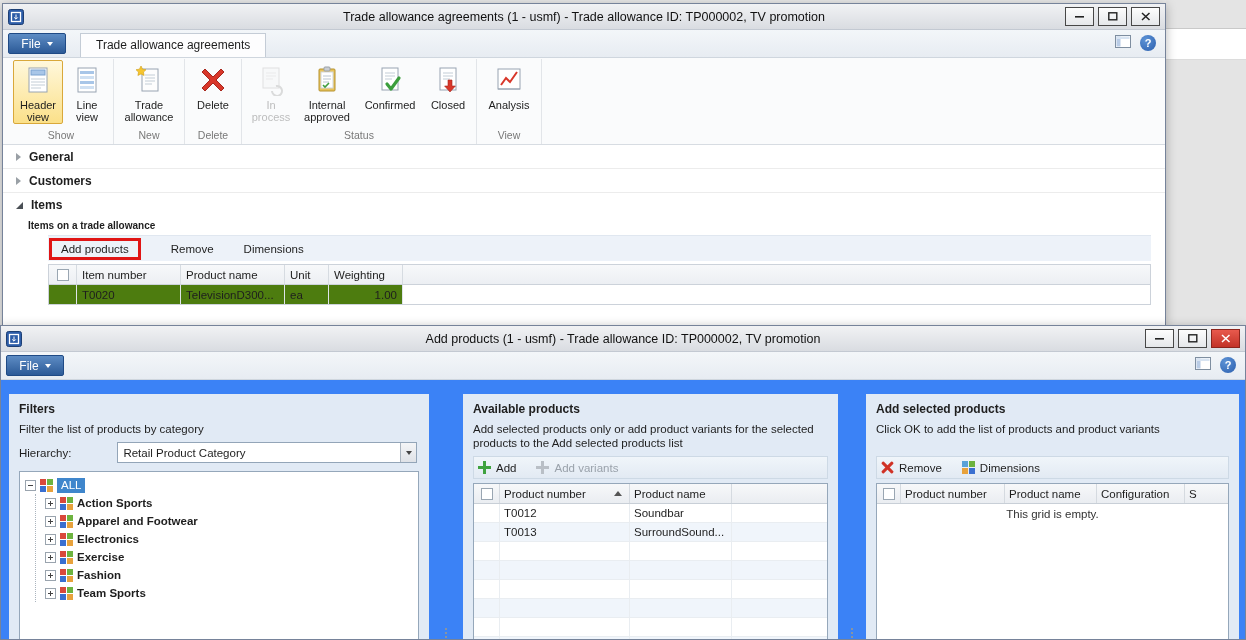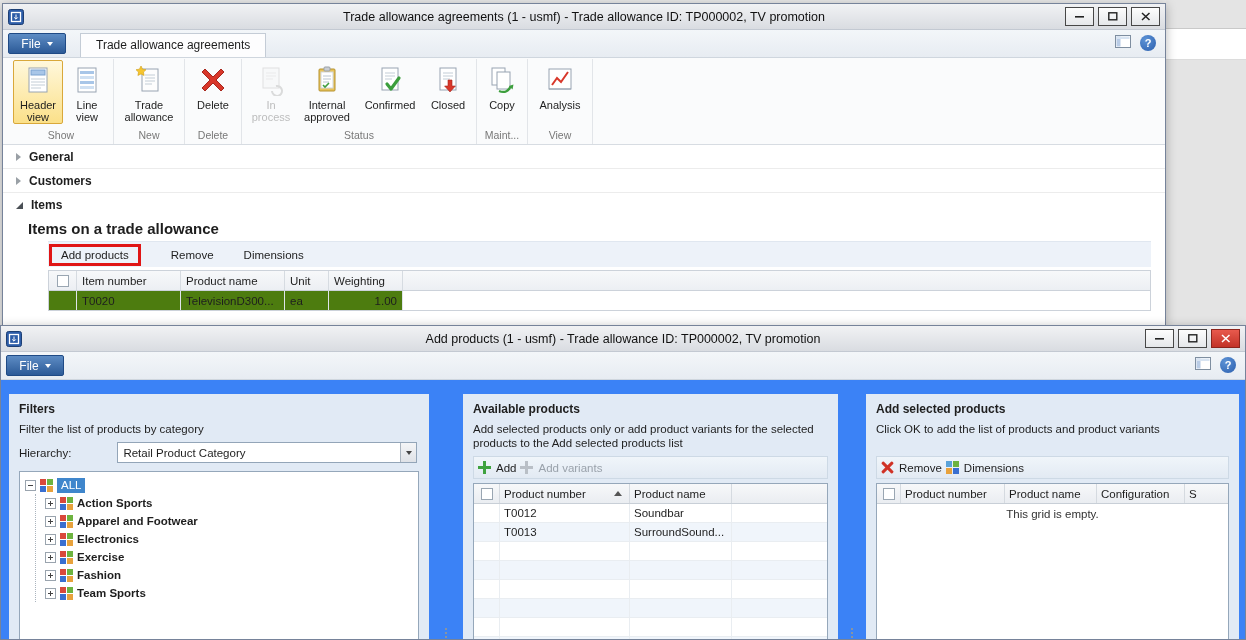--- a/index.html
+++ b/index.html
@@ -43,21 +43,21 @@
   .rt { font-size:11px; line-height:12px; text-align:center; }
   .rb.dis .rt { color:#8a8a8a; }
   .rgl { text-align:center; font-size:10.5px; color:#787878; padding:1px 0 3px; }
 
   
   .mbody { background:#fff; height:181px; overflow:hidden; }
   .sec { height:24px; display:flex; align-items:center; gap:8px; padding-left:13px; font-weight:bold; font-size:12px; }
   .sec.line { border-bottom:1px solid #ececec; }
   .tri-r { width:0; height:0; border-top:4px solid transparent; border-bottom:4px solid transparent; border-left:5px solid #9aa0a6; }
   .tri-d { width:0; height:0; border-bottom:7px solid #4a4f55; border-left:7px solid transparent; }
-  .sub { font-weight:bold; font-size:15px; padding:3px 0 4px 25px; }
+  .sub { font-weight:bold; font-size:10px; padding:3px 0 4px 25px; }
   .itemswrap { margin:0 14px 0 45px; }
   .strip { height:26px; background:#edf2f9; border-top:1px solid #e0e7f0; display:flex; align-items:center; gap:30px; padding-left:1px; font-size:11.5px; }
   .addbox { border:3px solid #e01515; padding:2px 9px; display:flex; align-items:center; }
   .grid1 { margin-top:3px; border:1px solid #ccd2da; }
   .g1h { display:flex; height:20px; background:linear-gradient(#f7f8fa,#eceff3); border-bottom:1px solid #ccd2da; font-size:11.5px; }
   .g1h .c, .g1r .c { display:flex; align-items:center; padding:0 5px; border-right:1px solid #d6dbe1; overflow:hidden; white-space:nowrap; }
   .g1r { display:flex; height:19px; font-size:11.5px; }
   .g1r .c { border-right:1px solid #dfe4ea; background:#4d7c0f; }
   .c0 { width:28px; justify-content:center; }
   .c1 { width:104px; } .c2 { width:104px; } .c3 { width:44px; } .c4 { width:74px; }
@@ -89,21 +89,21 @@
   .trow { height:18px; display:flex; align-items:center; gap:4px; }
   .tkids { margin-left:10px; padding-left:9px; border-left:1px dotted #aab4be;font-weight:bold; }
   .exp { width:11px; height:11px; border:1px solid #9aa4ae; background:#fff; position:relative; flex:0 0 11px; }
   .exp .eh { position:absolute; left:2px; top:4px; width:5px; height:1px; background:#444; }
   .exp .ev { position:absolute; left:4px; top:2px; width:1px; height:5px; background:#444; }
   .cat { width:13px; height:13px; display:grid; grid-template-columns:6px 6px; grid-template-rows:6px 6px; gap:1px; flex:0 0 13px; }
   .cat i:nth-child(1){background:#d9483b;} .cat i:nth-child(2){background:#6db33f;}
   .cat i:nth-child(3){background:#3a6fd0;} .cat i:nth-child(4){background:#e8a23c;}
   .tsel { background:#3f86cc; color:#fff; padding:0 4px; height:15px; line-height:15px; }
 
-  .ptool { margin-top:3px; height:23px; background:linear-gradient(#f0f5fa,#e2eaf3); border:1px solid #cdd9e5; display:flex; align-items:center; gap:4px; padding-left:4px; font-size:11.5px; }
+  .ptool { margin-top:3px; height:23px; background:linear-gradient(#f0f5fa,#e2eaf3); border:1px solid #cdd9e5; display:flex; align-items:center; gap:20px; padding-left:4px; font-size:11.5px; }
   .tbtn { display:flex; align-items:center; gap:5px; }
   .tbtn.dis { color:#9aa2ab; }
   .plus { width:13px; height:13px; position:relative; flex:0 0 13px; }
   .plus i { position:absolute; background:#3fa23f; }
   .plus .ph { left:0; top:5px; width:13px; height:3px; }
   .plus .pv { left:5px; top:0; width:3px; height:13px; }
   .plus.grey i { background:#b9bfc6; }
   .xico { width:13px; height:13px; position:relative; flex:0 0 13px; }
   .xico i { position:absolute; left:-1px; top:5px; width:15px; height:3px; background:#d03226; border-radius:1px; }
   .xico i:nth-child(1){ transform:rotate(45deg); }
@@ -280,36 +280,20 @@
                   <path d="M11 9h10M11 12h10M11 15h7" stroke="#c3cdd6"></path>
                   <path d="M20 16v6h3.4L18 28l-5.4-6H16v-6z" fill="#d8372a" stroke="#a8271d" stroke-width=".6"></path>
                 </svg>
               </span>
             <span class="rt">Closed</span>
           </div>
         </div>
         <div class="rgl">Status</div>
       </div>
 
-      <div class="rg">
-        <div class="rbs">
-          <div class="rb" style="width:42px">
-            <span class="ric">
-                <svg width="32" height="32" viewBox="0 0 32 32">
-                  <rect x="6" y="4" width="13" height="17" fill="#fff" stroke="#98a4b2"></rect>
-                  <rect x="11" y="8" width="13" height="17" fill="#fff" stroke="#98a4b2"></rect>
-                  <path d="M13 27c6 2.5 10-.5 11.5-4.5" stroke="#3c9e3c" stroke-width="2.2" fill="none"></path>
-                  <path d="M26.5 25.5l1-5-4.6 1.4z" fill="#3c9e3c"></path>
-                </svg>
-              </span>
-            <span class="rt">Copy</span>
-          </div>
-        </div>
-        <div class="rgl">Maint...</div>
-      </div>
 
       <div class="rg">
         <div class="rbs">
           <div class="rb" style="width:56px">
             <span class="ric">
                 <svg width="32" height="32" viewBox="0 0 32 32">
                   <rect x="5" y="5" width="22" height="20" fill="#fff" stroke="#98a4b2"></rect>
                   <path d="M5 25h22" stroke="#98a4b2"></path>
                   <path d="M8 21l5-7 4 4 7-10" stroke="#d8372a" stroke-width="2" fill="none"></path>
                 </svg>

